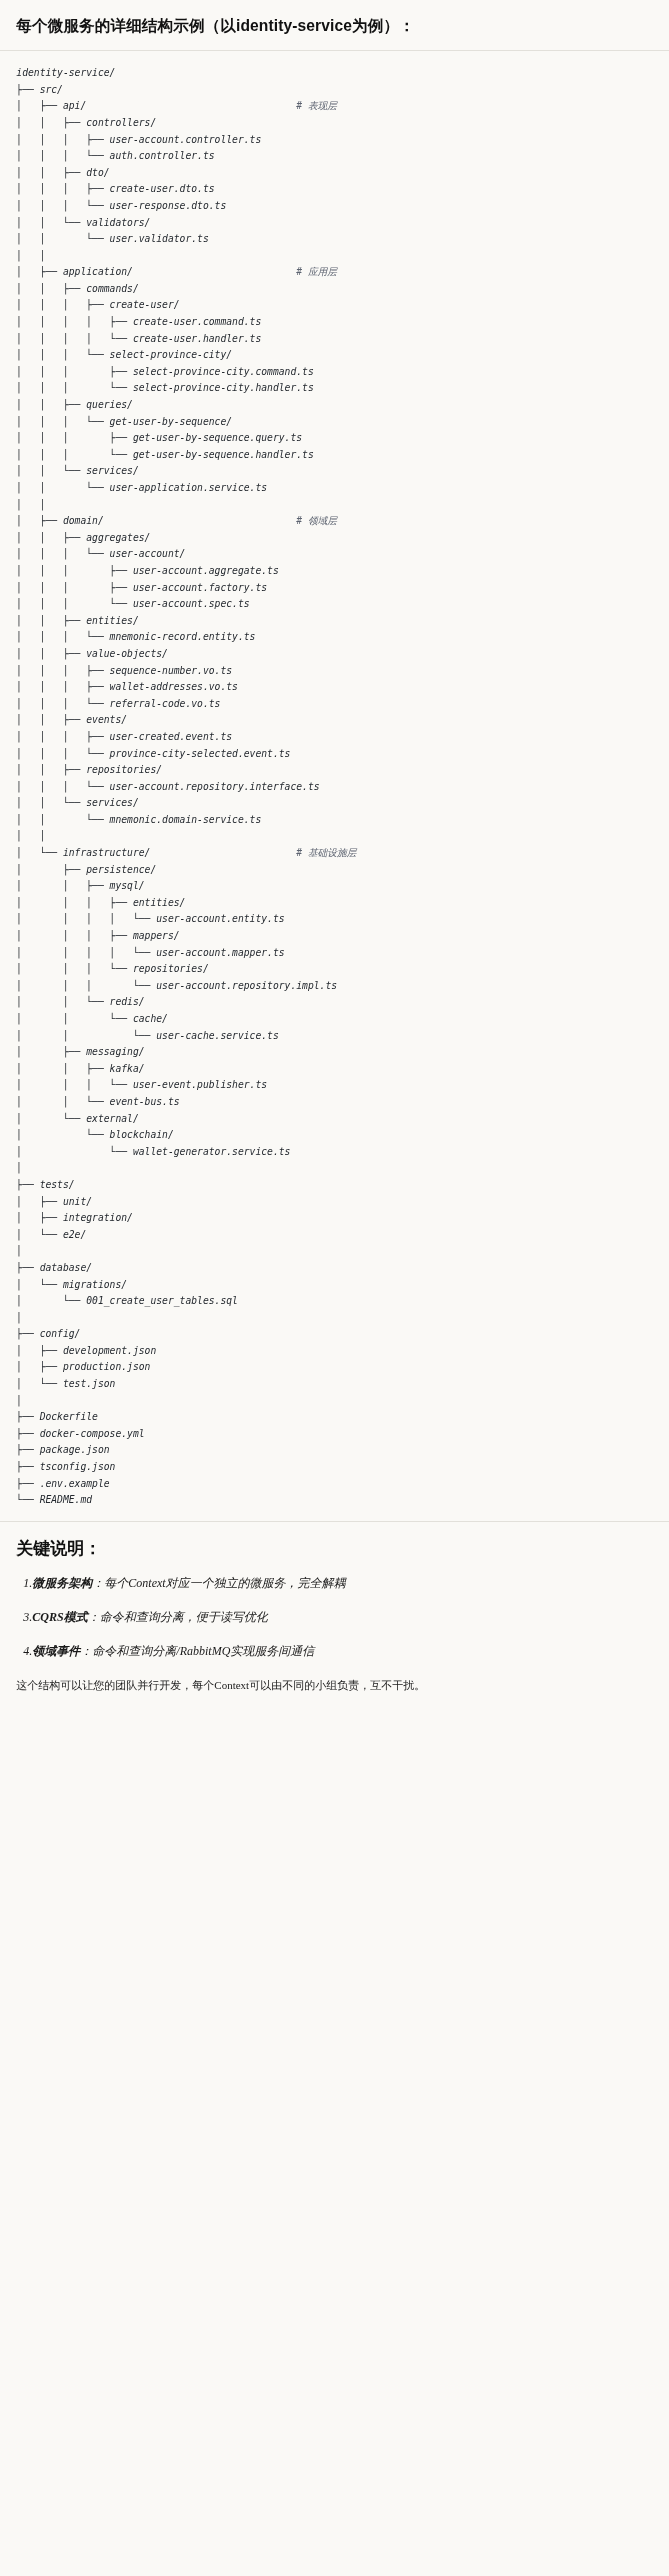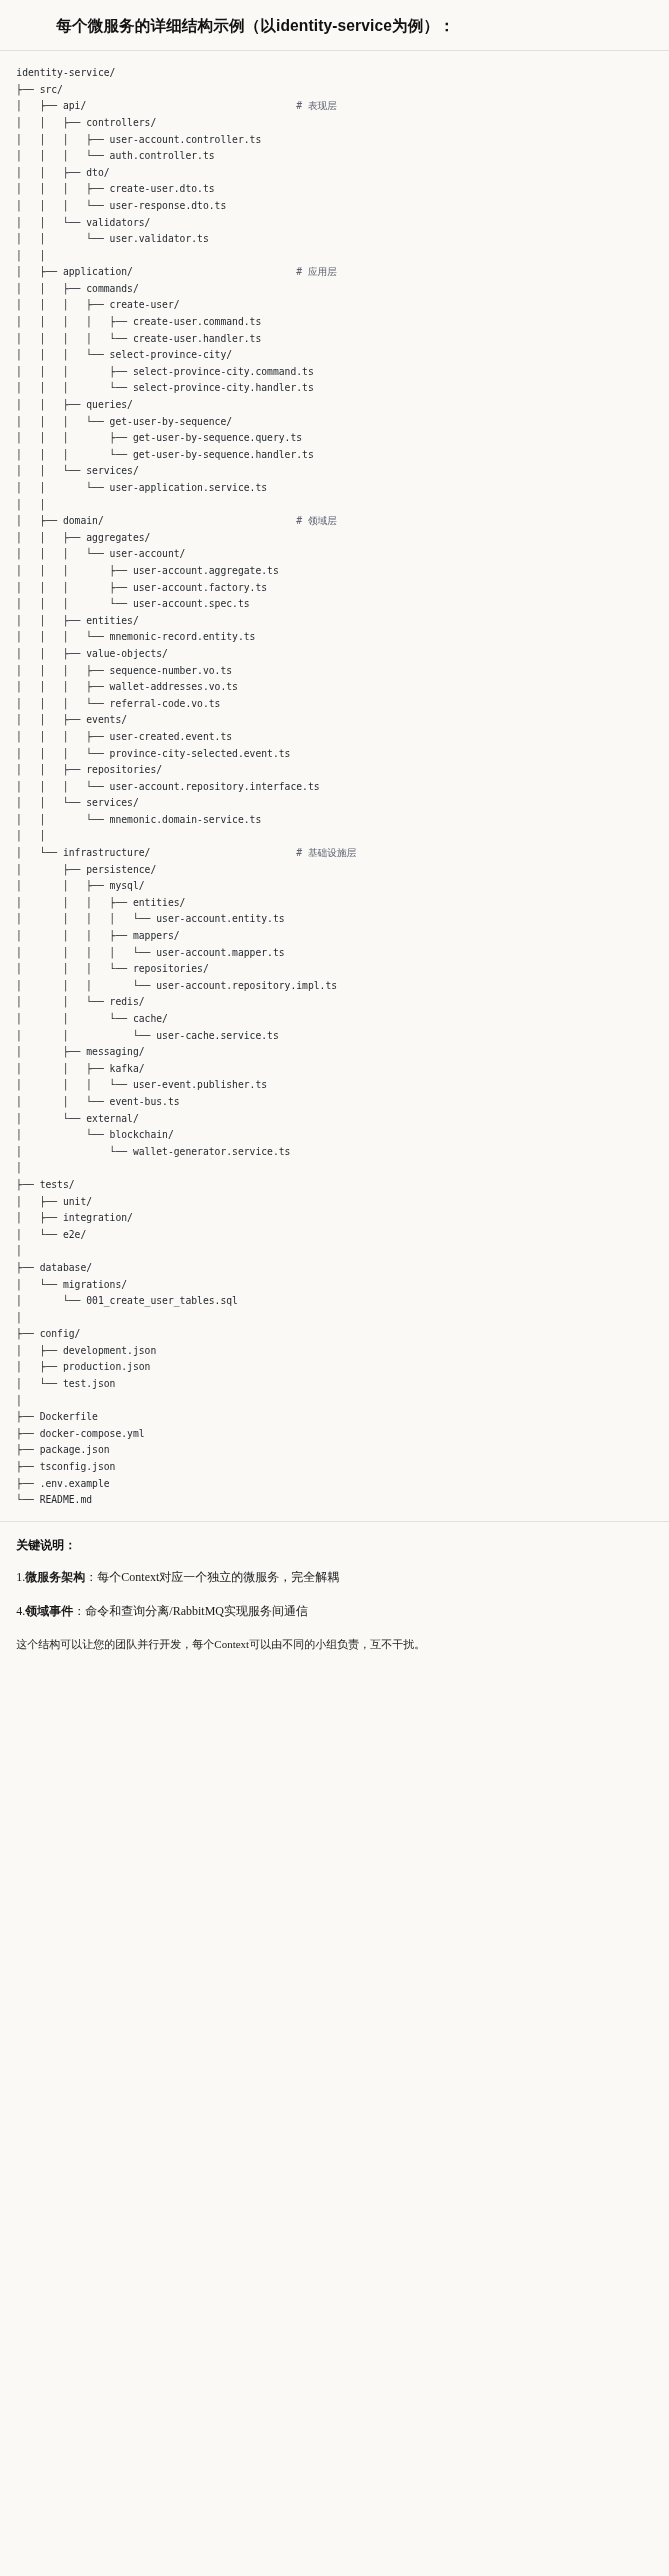--- a/index.html
+++ b/index.html
@@ -16,21 +16,20 @@
   .page {
     width: 669px;
     box-sizing: border-box;
     background: #faf9f6;
     padding: 0;
   }
 
   
   .title-block {
     padding: 16.3px 16.3px 13.8px 16.3px;
-    margin-left: 40px;
   }
   .doc-title {
     font-family: "Liberation Sans", "DejaVu Sans", sans-serif;
     font-weight: bold;
     font-size: 15.6px;
     line-height: 1.3;
     letter-spacing: 0.1px;
     color: #111111;
     margin: 0;
   }
@@ -47,40 +46,42 @@
   }
   pre.tree {
     margin: 0;
     font-family: "DejaVu Sans Mono", "Liberation Mono", monospace;
     font-size: 9.7px;
     line-height: 16.6px;
     color: #24292f;
     white-space: pre;
     letter-spacing: 0px;
     tab-size: 4;
+    font-style: italic;
   }
   .tree .cmt {
     color: #5c6370;
   }
 
   
   .keys-block {
     padding: 15px 16.3px 16.3px 16.3px;
   }
   .keys-heading {
     font-family: "Liberation Sans", "DejaVu Sans", sans-serif;
     font-weight: bold;
-    font-size: 12px;
+    font-size: 17px;
     color: #111111;
     margin: 0 0 13.8px 0;
   }
   ol.keys {
-    margin: 0;
+    margin: 7px;
     padding: 0;
     list-style: none;
+    font-style: italic;
   }
   ol.keys li {
     font-size: 12px;
     line-height: 1.55;
     color: #1a1a1a;
     margin-bottom: 15.6px;
     display: block;
   }
   ol.keys li .num {
     font-family: "Liberation Serif", "DejaVu Serif", serif;
@@ -198,20 +199,23 @@
 
   <hr class="rule">
 
   <div class="keys-block">
     <h2 class="keys-heading">关键说明：</h2>
     <ol class="keys">
       <li>
         <span class="num">1.</span><span class="term">微服务架构</span><span>：</span><span>每个Context对应一个独立的微服务，完全解耦</span>
       </li>
       <li>
+        <span class="num">3.</span><span class="term">CQRS模式</span><span>：</span><span>命令和查询分离，便于读写优化</span>
+      </li>
+      <li>
         <span class="num">4.</span><span class="term">领域事件</span><span>：</span><span>命令和查询分离/RabbitMQ实现服务间通信</span>
       </li>
     </ol>
     <p class="closing">这个结构可以让您的团队并行开发，每个Context可以由不同的小组负责，互不干扰。</p>
   </div>
 
 </div>
 
 
 </body></html>

